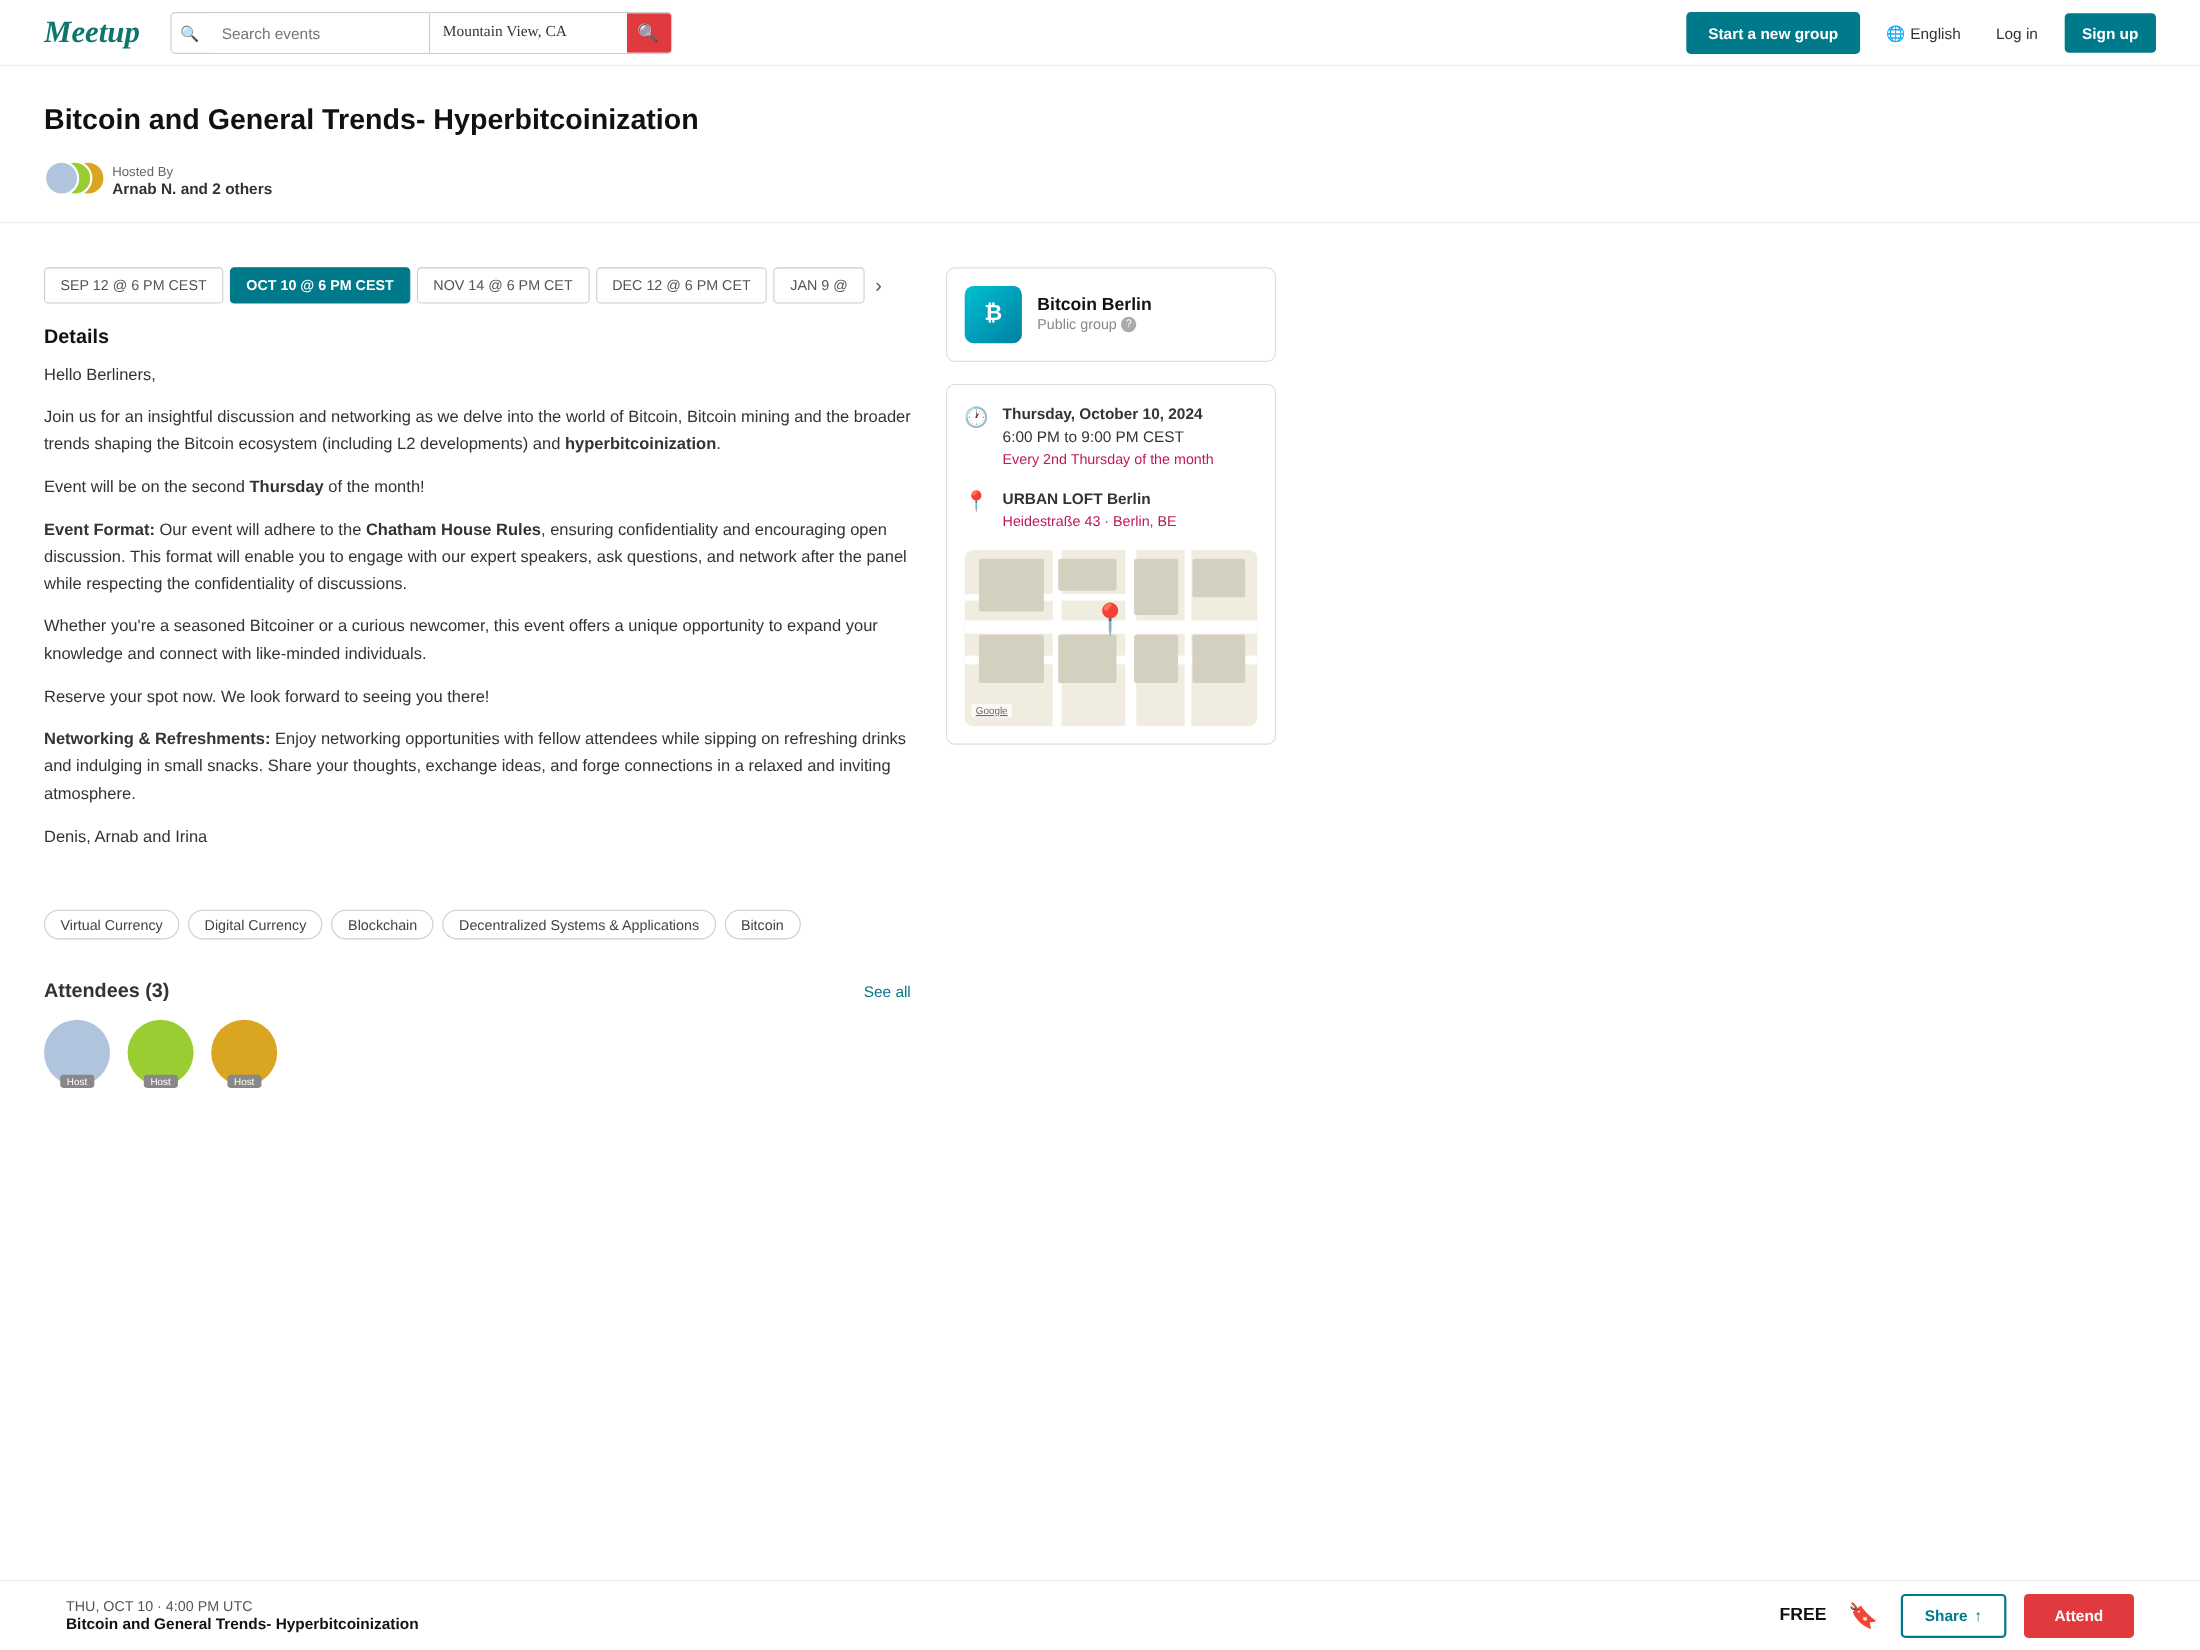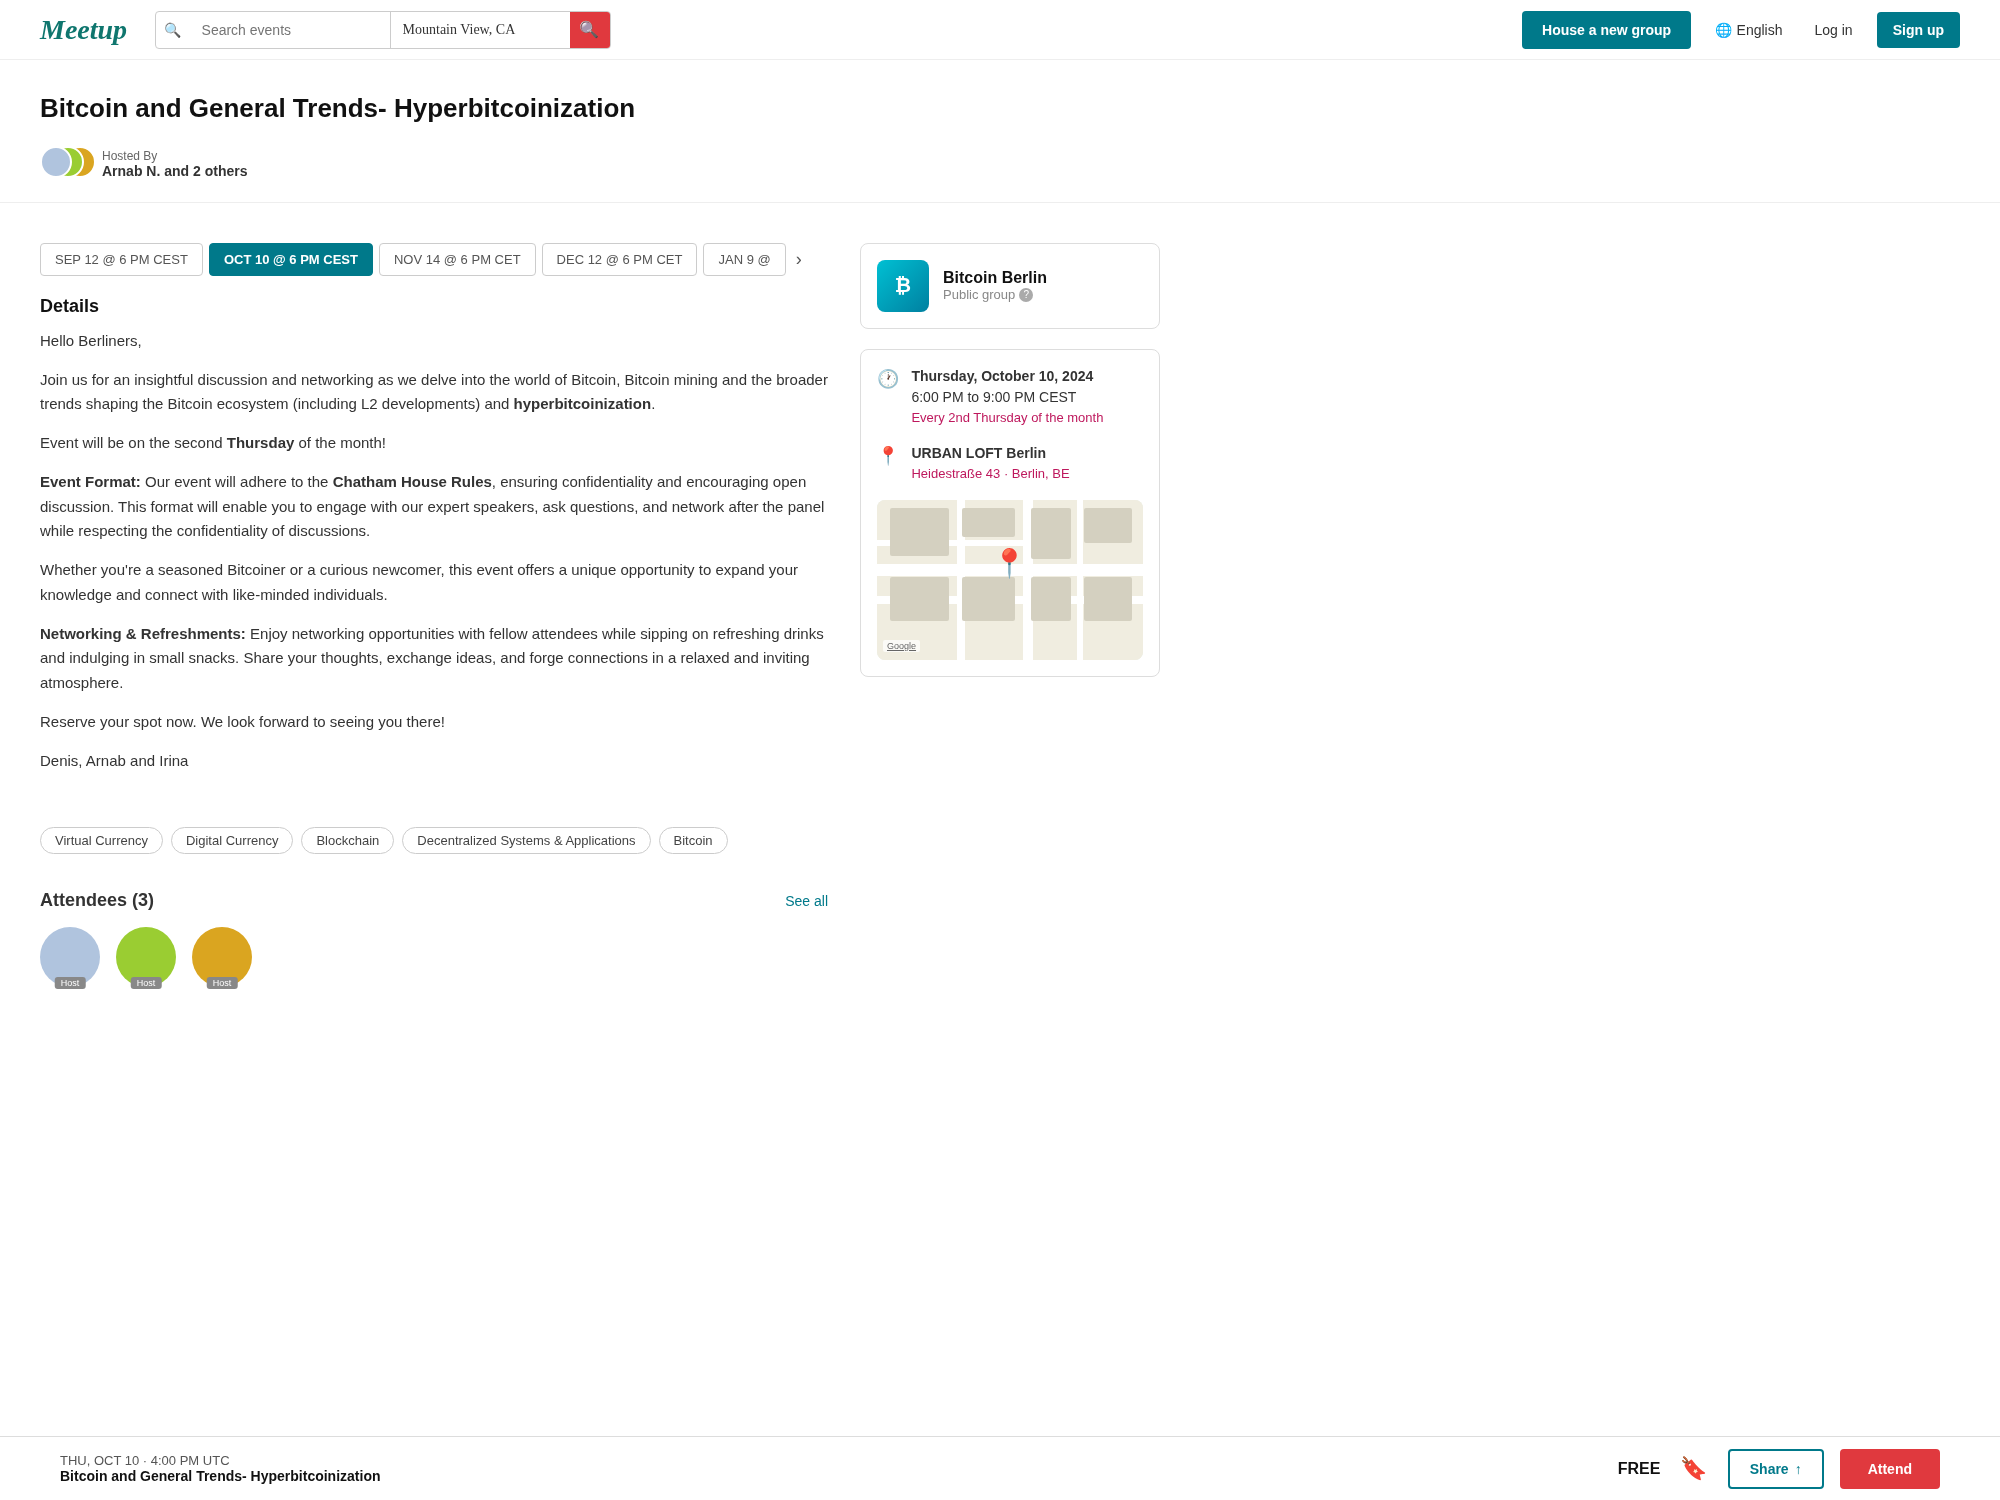--- a/index.html
+++ b/index.html
@@ -422,21 +422,21 @@
 
   <div class="search-bar">
     <span style="padding:0 8px;color:#888;font-size:14px;">🔍</span>
     <input class="search-input" type="text" placeholder="Search events" style="">
     <input class="location-input" type="text" value="Mountain View, CA" style="">
     <button class="search-btn">🔍</button>
   </div>
 
   <div class="header-spacer"></div>
 
-  <button class="new-group-btn">House a new group</button>
+  <button class="new-group-btn">Start a new group</button>
 
   <button class="lang-btn">
     <span>🌐</span>
     <span>English</span>
   </button>
 
   <button class="login-btn">Log in</button>
   <button class="signup-btn">Sign up</button>
 </header>
 
@@ -484,25 +484,25 @@
         <p>
           Event will be on the second <strong>Thursday</strong> of the month!
         </p>
 
         <p>
           <strong>Event Format:</strong> Our event will adhere to the <strong>Chatham House Rules</strong>, ensuring confidentiality and encouraging open discussion. This format will enable you to engage with our expert speakers, ask questions, and network after the panel while respecting the confidentiality of discussions.
         </p>
 
         <p>Whether you're a seasoned Bitcoiner or a curious newcomer, this event offers a unique opportunity to expand your knowledge and connect with like-minded individuals.</p>
 
+        <p>Reserve your spot now. We look forward to seeing you there!</p>
+
         <p>
           <strong>Networking &amp; Refreshments:</strong> Enjoy networking opportunities with fellow attendees while sipping on refreshing drinks and indulging in small snacks. Share your thoughts, exchange ideas, and forge connections in a relaxed and inviting atmosphere.
         </p>
-
-        <p>Reserve your spot now. We look forward to seeing you there!</p>
 
         <p>Denis, Arnab and Irina</p>
       </div>
     </div>
 
     <div class="tags-section">
       <button class="tag">Virtual Currency</button>
       <button class="tag">Digital Currency</button>
       <button class="tag">Blockchain</button>
       <button class="tag">Decentralized Systems &amp; Applications</button>

